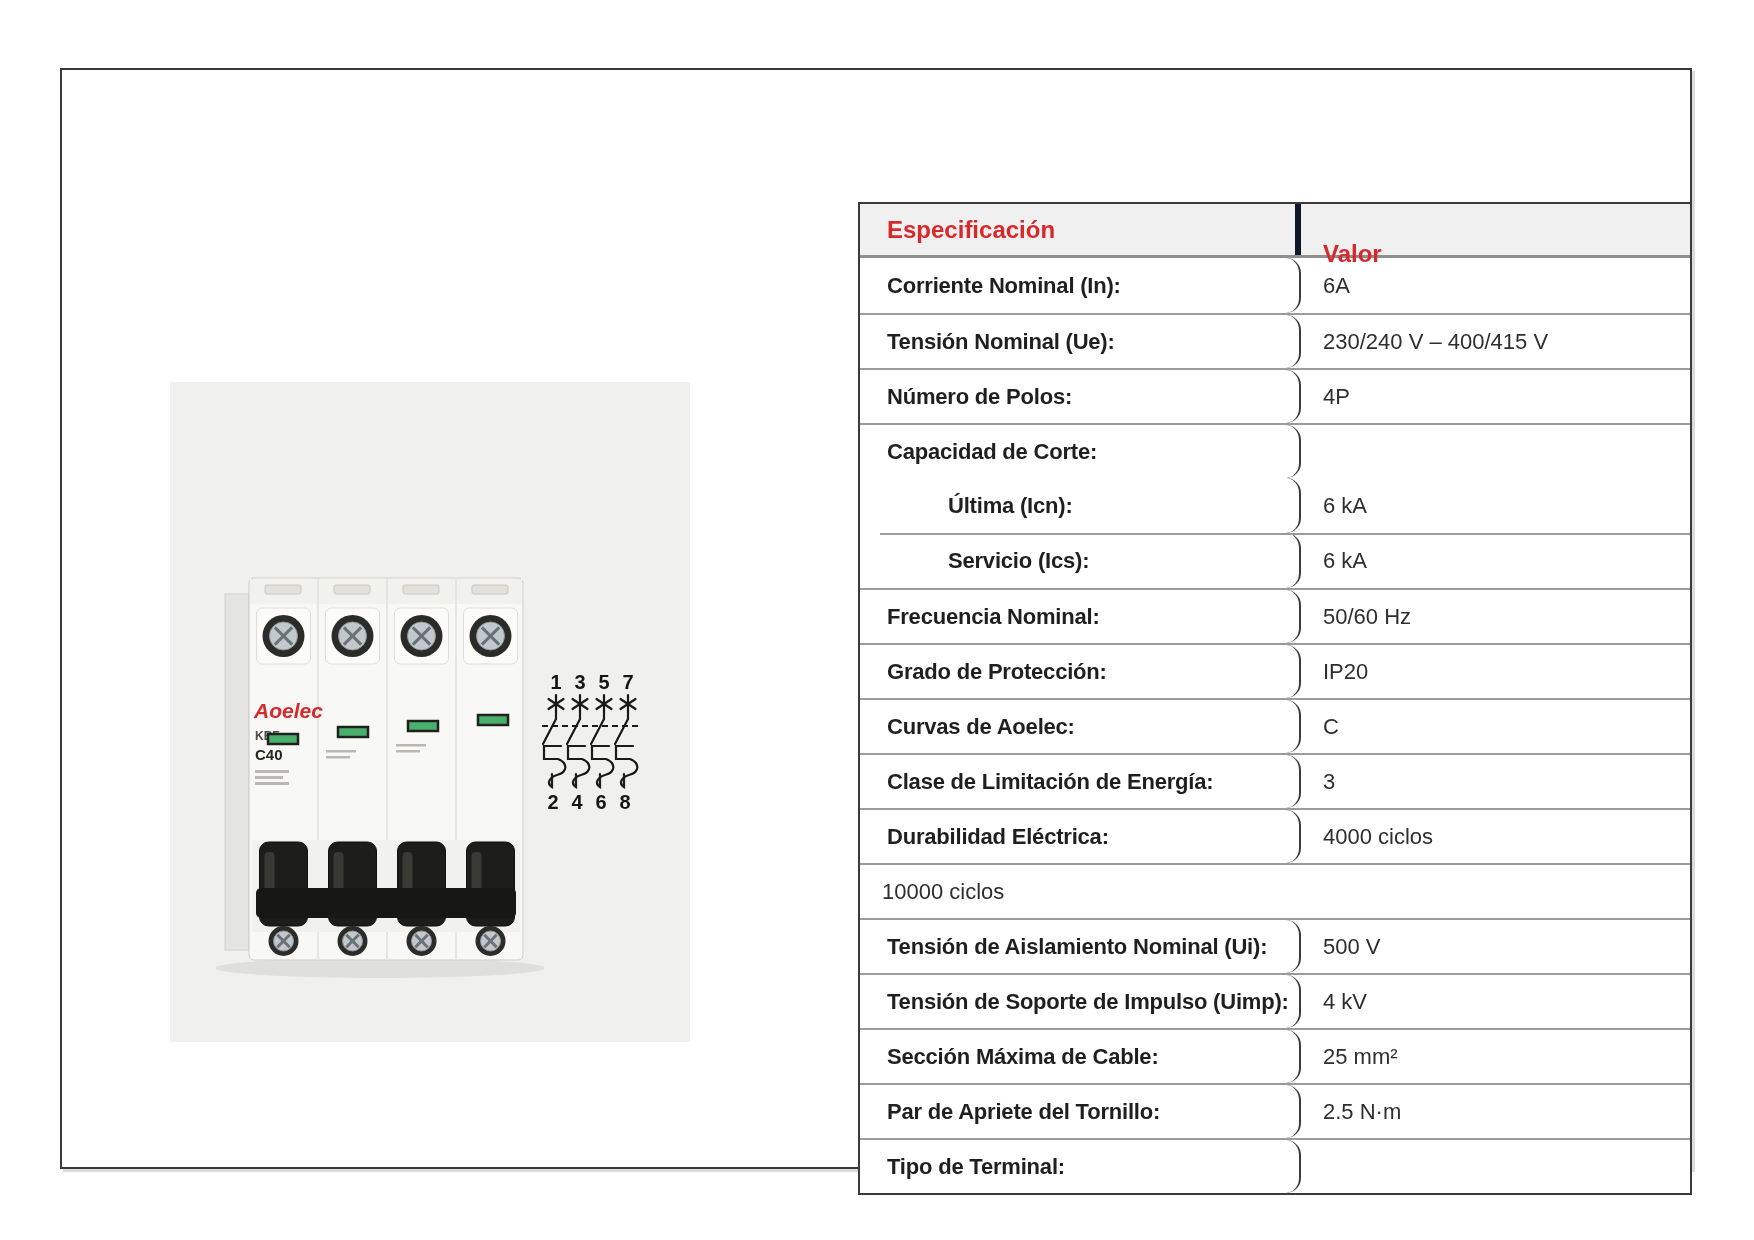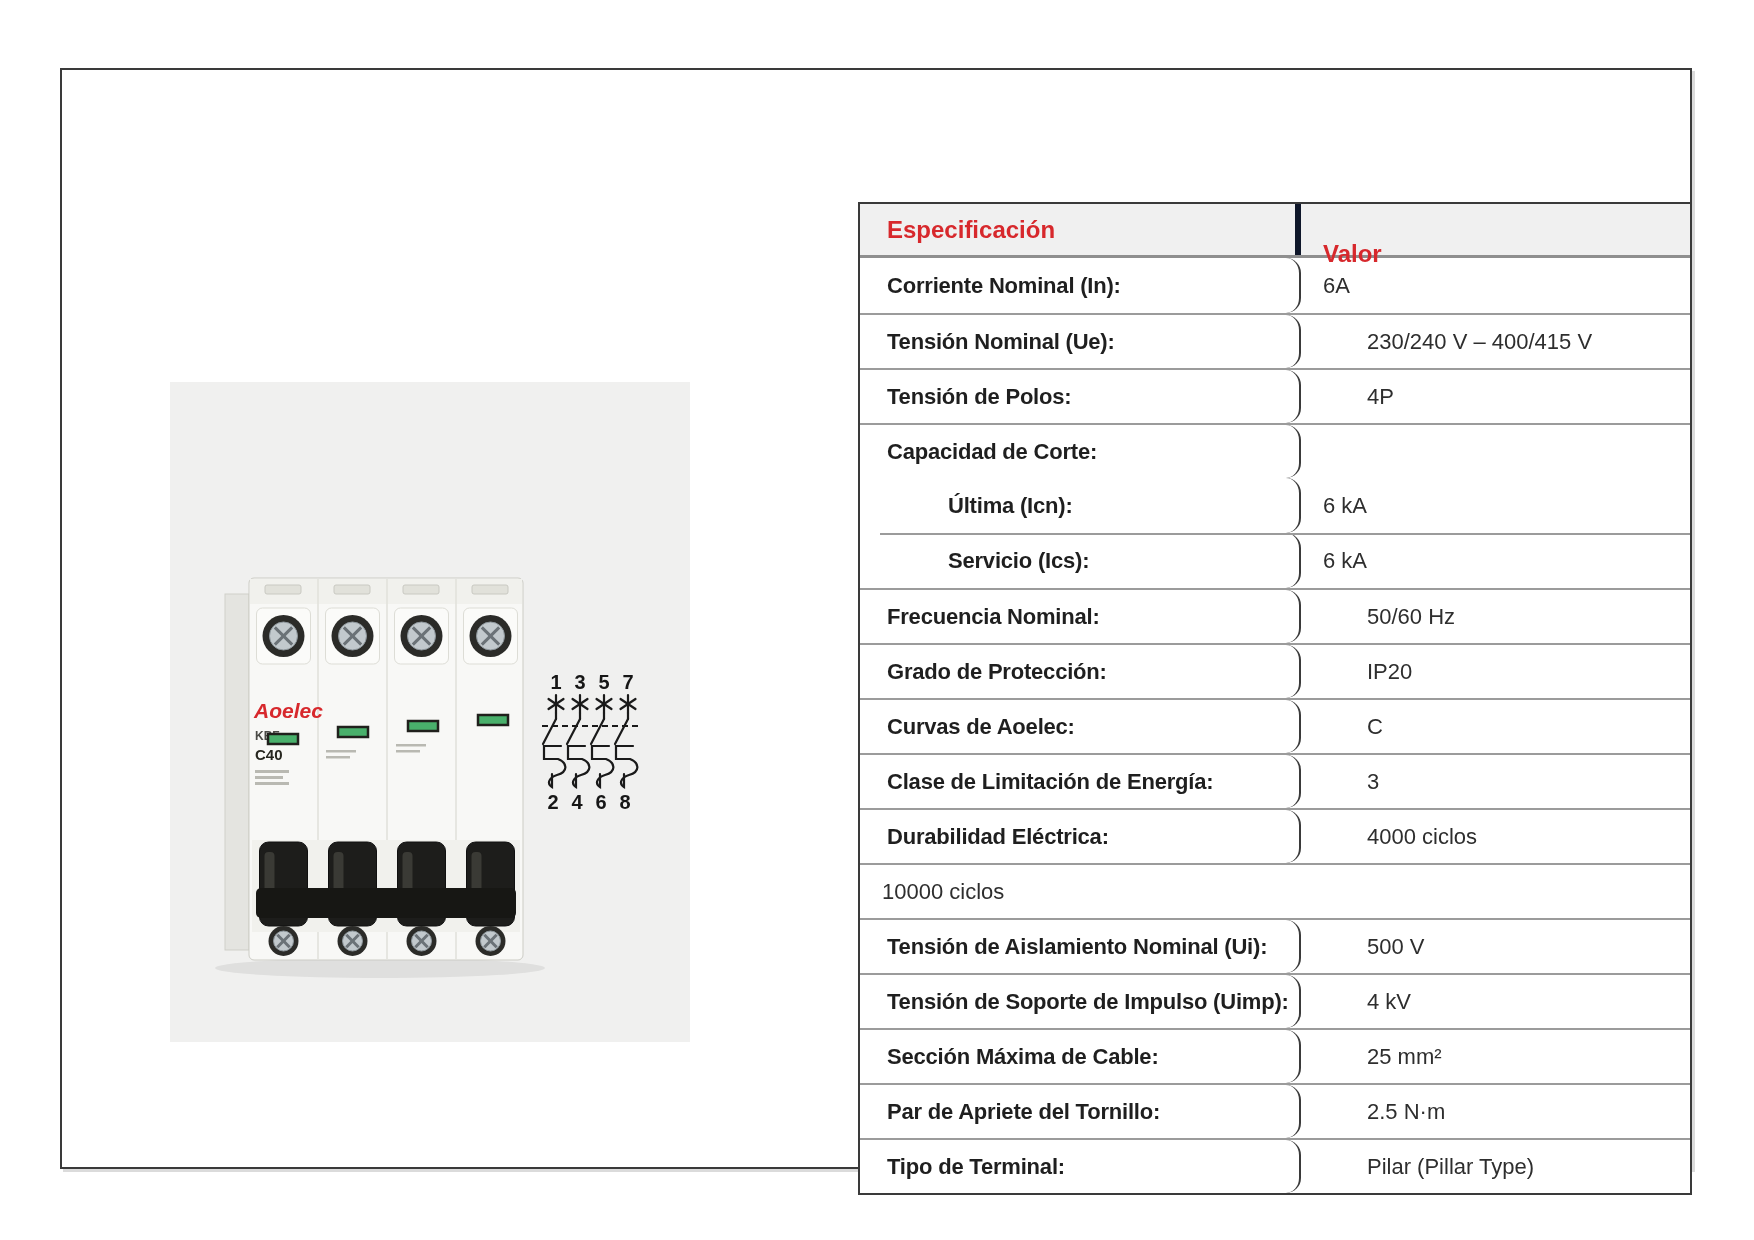--- a/index.html
+++ b/index.html
@@ -31,21 +31,21 @@
   
   .spec-table{
     position:absolute;left:796px;top:132px;width:834px;
     border:2px solid #3a3a3a;background:#ffffff;box-sizing:border-box;
   }
   .thead{display:flex;height:54px;background:#f0f0f0;border-bottom:3px solid #8f8f8f;box-sizing:border-box;}
   .thead .hcell{display:flex;align-items:center;font-weight:700;font-size:24px;box-sizing:border-box;}
   .hcell.h-label{flex:0 0 441px;border-right:6px solid #0f172a;padding-left:27px;}
   .hcell.h-value{flex:1;padding-left:22px;}
   .trow{position:relative;display:flex;height:55px;box-sizing:border-box;}
-  .trow.b-full{border-top:2px solid #9b9b9b;gap:44px;}
+  .trow.b-full{border-top:2px solid #9b9b9b;}
   .partial-rule{position:absolute;top:0;left:20px;right:0;height:2px;background:#9b9b9b;}
   .tcell{display:flex;align-items:center;box-sizing:border-box;white-space:nowrap;border-radius:15px;}
   .tcell.label{flex:0 0 441px;border-right:2px solid #3a3a3a;padding-left:27px;
     font-weight:700;font-size:22px;letter-spacing:-0.2px;color:#1f1f1f;}
   .tcell.label.indent{padding-left:88px;}
   .tcell.value{flex:1;padding-left:22px;font-weight:400;font-size:22px;color:#2e2e2e;}
 </style>
 </head>
 <body>
 
@@ -209,21 +209,21 @@
     <div>
         <div class="trow b-none">
           <div class="tcell label">Corriente Nominal (In):</div>
           <div class="tcell value">6A</div>
         </div>
         <div class="trow b-full">
           <div class="tcell label">Tensión Nominal (Ue):</div>
           <div class="tcell value">230/240 V – 400/415 V</div>
         </div>
         <div class="trow b-full">
-          <div class="tcell label">Tensión de Polos:</div>
+          <div class="tcell label">Número de Polos:</div>
           <div class="tcell value">4P</div>
         </div>
         <div class="trow b-full">
           <div class="tcell label">Capacidad de Corte:</div>
           <div class="tcell value"></div>
         </div>
         <div class="trow b-none">
           <div class="tcell label indent">Última (Icn):</div>
           <div class="tcell value">6 kA</div>
         </div>
@@ -266,18 +266,17 @@
         <div class="trow b-full">
           <div class="tcell label">Sección Máxima de Cable:</div>
           <div class="tcell value">25 mm²</div>
         </div>
         <div class="trow b-full">
           <div class="tcell label">Par de Apriete del Tornillo:</div>
           <div class="tcell value">2.5 N·m</div>
         </div>
         <div class="trow b-full">
           <div class="tcell label">Tipo de Terminal:</div>
-          <div class="tcell value">Pilar (Pillar Type)</div>
         </div>
       </div>
   </div>
 
 </div>
 
 </body></html>

